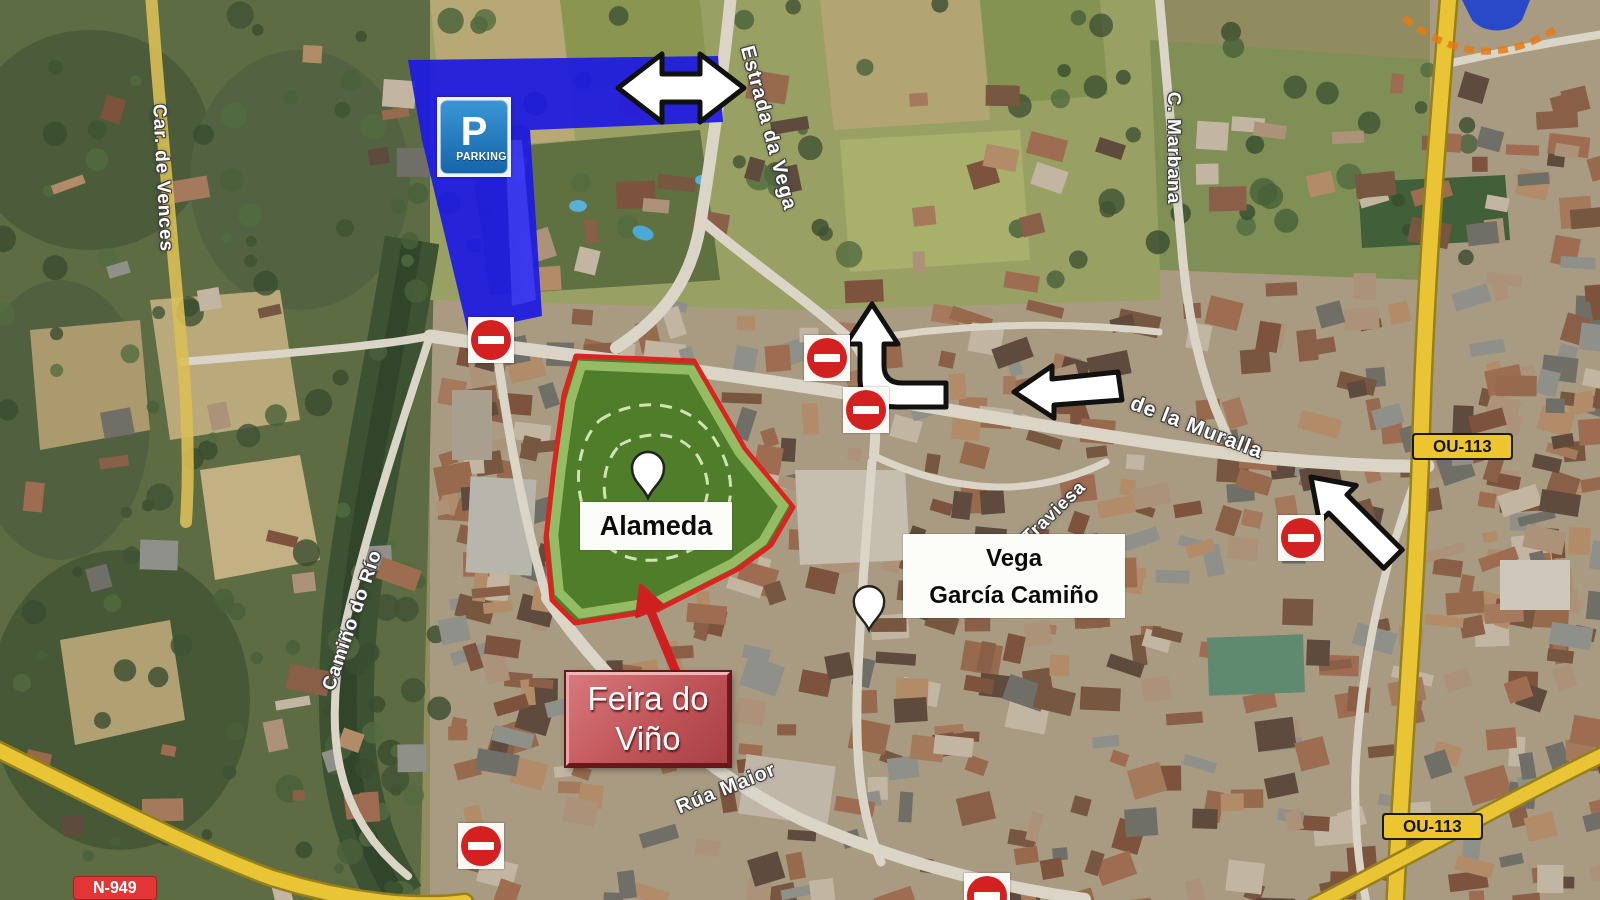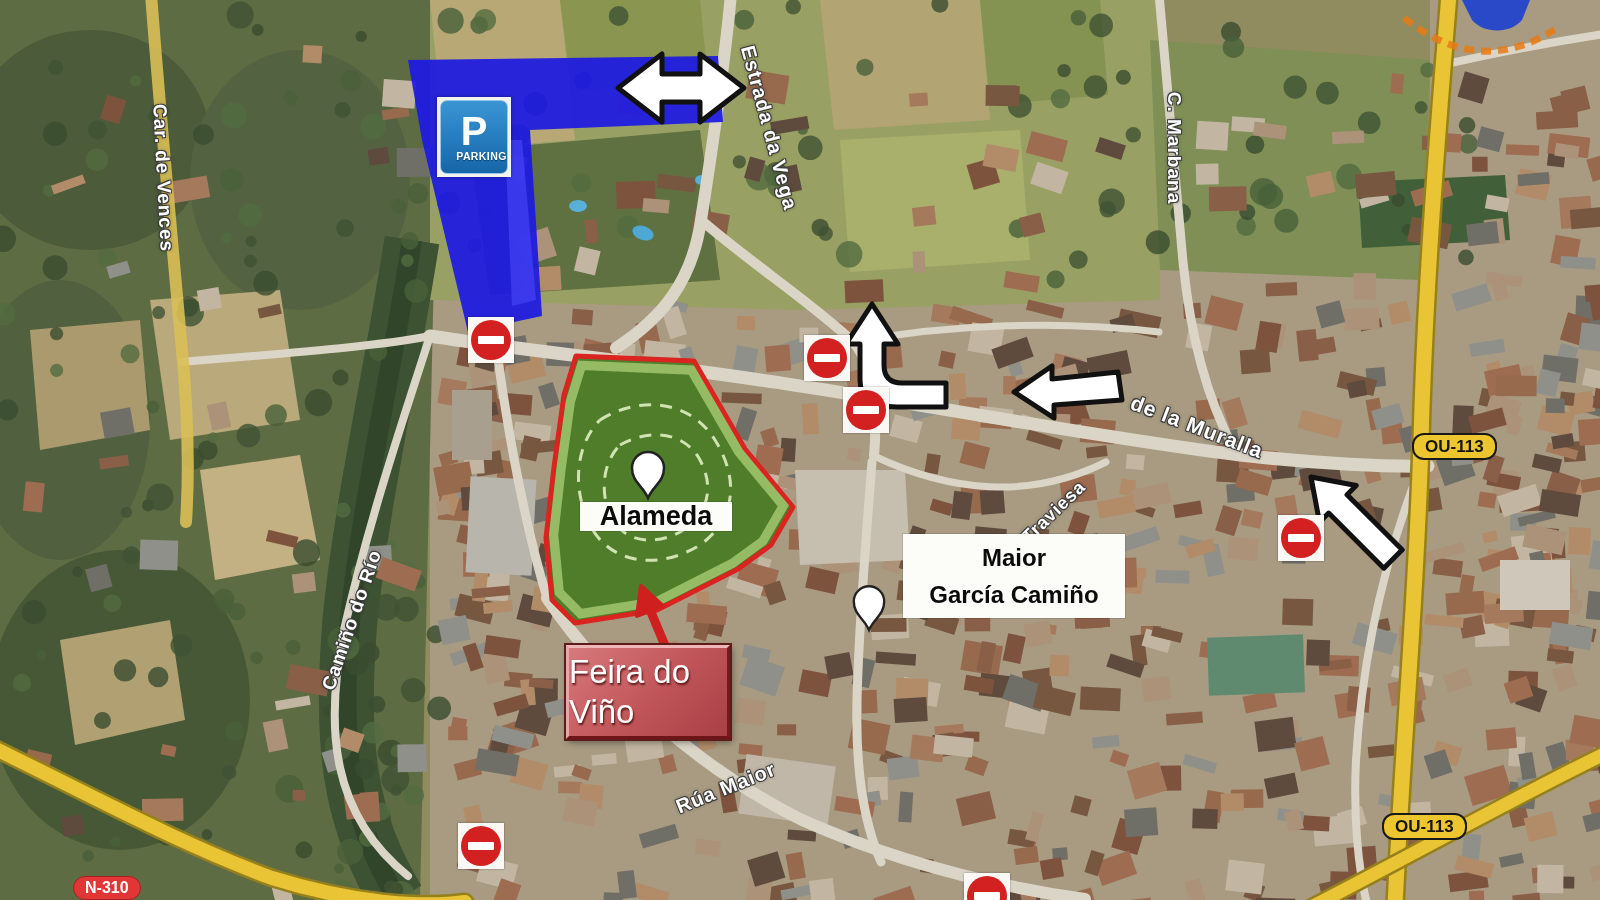--- a/index.html
+++ b/index.html
@@ -3,40 +3,40 @@
 <meta charset="utf-8">
 <style>
   html,body{margin:0;padding:0;background:#222;}
   *{box-sizing:border-box;font-family:"Liberation Sans",sans-serif;}
   #map{position:relative;width:1600px;height:900px;overflow:hidden;background:#908c5f;}
   #scene{position:absolute;left:0;top:0;}
   .street-label{position:absolute;color:#fff;font-weight:700;font-size:19px;letter-spacing:1px;white-space:nowrap;
     text-shadow:-1px -1px 0 #3d3d3d,1px -1px 0 #3d3d3d,-1px 1px 0 #3d3d3d,1px 1px 0 #3d3d3d,0 0 4px rgba(0,0,0,.55);}
   .place-label{position:absolute;background:#fcfcf9;color:#0b0b0b;font-weight:700;text-align:center;
     display:flex;flex-direction:column;align-items:center;justify-content:center;box-shadow:0 0 0 1px rgba(0,0,0,.10);}
-  .badge{position:absolute;font-weight:700;border-radius:12px;padding:0 11px;white-space:nowrap;}
+  .badge{position:absolute;font-weight:700;border-radius:4px;padding:0 19px;white-space:nowrap;}
   .badge.yellow{background:#ecc52f;color:#141414;border:2px solid #191919;font-size:17px;line-height:23px;}
   .badge.red{background:#e23535;color:#fff;border:1px solid #a81f1f;font-size:16px;line-height:22px;}
   .noentry{position:absolute;width:46px;height:46px;background:#faf8f4;display:flex;align-items:center;justify-content:center;
     box-shadow:0 0 2px rgba(0,0,0,.4);}
   .noentry .circ{width:40px;height:40px;border-radius:50%;background:#d32121;display:flex;align-items:center;justify-content:center;}
   .noentry .bar{width:26px;height:8px;background:#fff;border-radius:1px;}
   .parking-sign{position:absolute;left:437px;top:97px;width:74px;height:80px;background:#f2f2ee;padding:3px;
     box-shadow:0 0 3px rgba(0,0,0,.4);}
   .parking-inner{width:100%;height:100%;background:linear-gradient(180deg,#3a95d4,#1566a8);border-radius:7px;
     border:1px solid #9cc6e8;display:flex;flex-direction:column;align-items:center;justify-content:center;}
   .p-symbol{font-size:40px;font-weight:700;color:#fff;line-height:.95;}
   .p-label{font-size:10.5px;font-weight:700;color:#fff;letter-spacing:.4px;text-shadow:0 1px 1px #0a3a62;margin-left:15px;}
-  .feira-box{position:absolute;left:566px;top:645px;width:164px;height:94px;
+  .feira-box{position:absolute;left:566px;top:672px;width:164px;height:94px;
     background:linear-gradient(135deg,#d7797d 0%,#c05458 55%,#a84046 100%);
     border-top:3px solid #efb6b8;border-left:3px solid #e9a6a8;border-right:3px solid #76191c;border-bottom:3px solid #6e1518;
     box-shadow:0 0 0 2px #5f1a1c,2px 3px 7px rgba(0,0,0,.45);
-    display:flex;flex-direction:column;align-items:flex-start;justify-content:center;
+    display:flex;flex-direction:column;align-items:center;justify-content:center;
     color:#fff;font-size:33px;line-height:1.22;text-shadow:1px 2px 2px rgba(70,10,10,.85);}
-  .alameda-label{left:580px;top:502px;width:152px;height:29px;font-size:27px;}
+  .alameda-label{left:580px;top:502px;width:152px;height:48px;font-size:27px;}
   .praza-label{left:903px;top:534px;width:222px;height:84px;font-size:24px;line-height:1.55;}
 </style>
 </head>
 <body>
 
 <div id="map">
 
 <svg id="scene" width="1600" height="900" viewBox="0 0 1600 900" xmlns="http://www.w3.org/2000/svg">
 
   <g>
@@ -958,34 +958,34 @@
   <div class="street-label" style="left:769px;top:128px;font-size:20px;transform:translate(-50%,-50%) rotate(75deg);">Estrada da Vega</div>
   <div class="street-label" style="left:1174px;top:148px;transform:translate(-50%,-50%) rotate(90deg);">C. Marbana</div>
   <div class="street-label" style="left:163px;top:178px;transform:translate(-50%,-50%) rotate(87deg);">Car. de Vences</div>
   <div class="street-label" style="left:352px;top:620px;transform:translate(-50%,-50%) rotate(-71deg);">Camiño do Río</div>
   <div class="street-label" style="left:1197px;top:427px;font-size:21px;transform:translate(-50%,-50%) rotate(21deg);">de la Muralla</div>
   <div class="street-label" style="left:1054px;top:512px;font-size:18px;transform:translate(-50%,-50%) rotate(-44deg);">Traviesa</div>
   <div class="street-label" style="left:726px;top:788px;font-size:20px;transform:translate(-50%,-50%) rotate(-22deg);">Rúa Maior</div>
 
   <div class="badge yellow" style="left:1412px;top:433px;">OU-113</div>
   <div class="badge yellow" style="left:1382px;top:813px;">OU-113</div>
-  <div class="badge red" style="left:73px;top:876px;">N-310</div>
+  <div class="badge red" style="left:73px;top:876px;">N-949</div>
 
   <div class="parking-sign">
     <div class="parking-inner">
       <div class="p-symbol">P</div>
       <div class="p-label">PARKING</div>
     </div>
   </div>
 
   <div class="place-label alameda-label">
     <span>Alameda</span>
   </div>
   <div class="place-label praza-label">
-    <span>Maior</span>
+    <span>Vega</span>
     <span>García Camiño</span>
   </div>
 
   <div class="feira-box">
     <span>Feira do</span>
     <span>Viño</span>
   </div>
 
   <div class="noentry" style="left:468px;top:317px;">
       <div class="circ">

